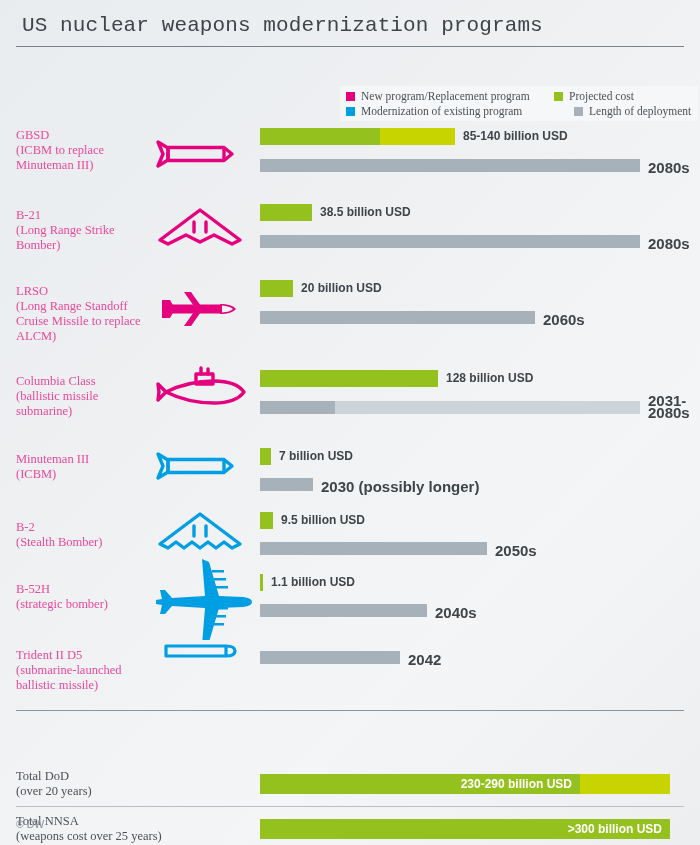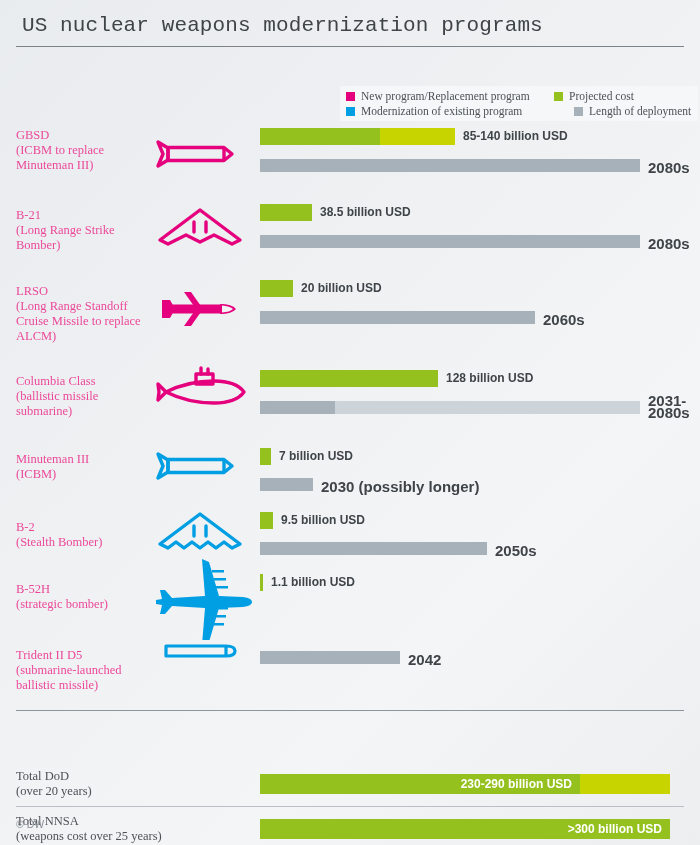--- a/index.html
+++ b/index.html
@@ -291,20 +291,24 @@
           <path d="M62 67 h12 v2.6 h-12 z M64 59 h12 v2.6 h-12 z M66 51 h12 v2.6 h-12 z"></path>
         </g>
       </svg>
         </div>
         <div class="bars" style="top: 466px;">
           <div class="bar-line">
             <div class="bar" style="width: 3px; background: rgb(149, 193, 31);"></div>
             <div class="bar-val" style="left: 11px;">1.1 billion USD</div>
           </div>
           <div style="height: 9px;"></div>
+          <div class="bar-line dep">
+            <div class="bar dep" style="width: 167px; background: rgb(167, 177, 186);"></div>
+            <div class="bar-val dep" style="left: 175px;">2040s</div>
+          </div>
         </div>
       </div>
       <div class="row">
         <div class="label" style="top: 540px;">
           <div>Trident II D5</div>
           <div>(submarine-launched</div>
           <div>ballistic missile)</div>
         </div>
         <div class="icon-cell" style="top: 532px;">
           <svg width="92" height="22" viewBox="0 0 92 22">

